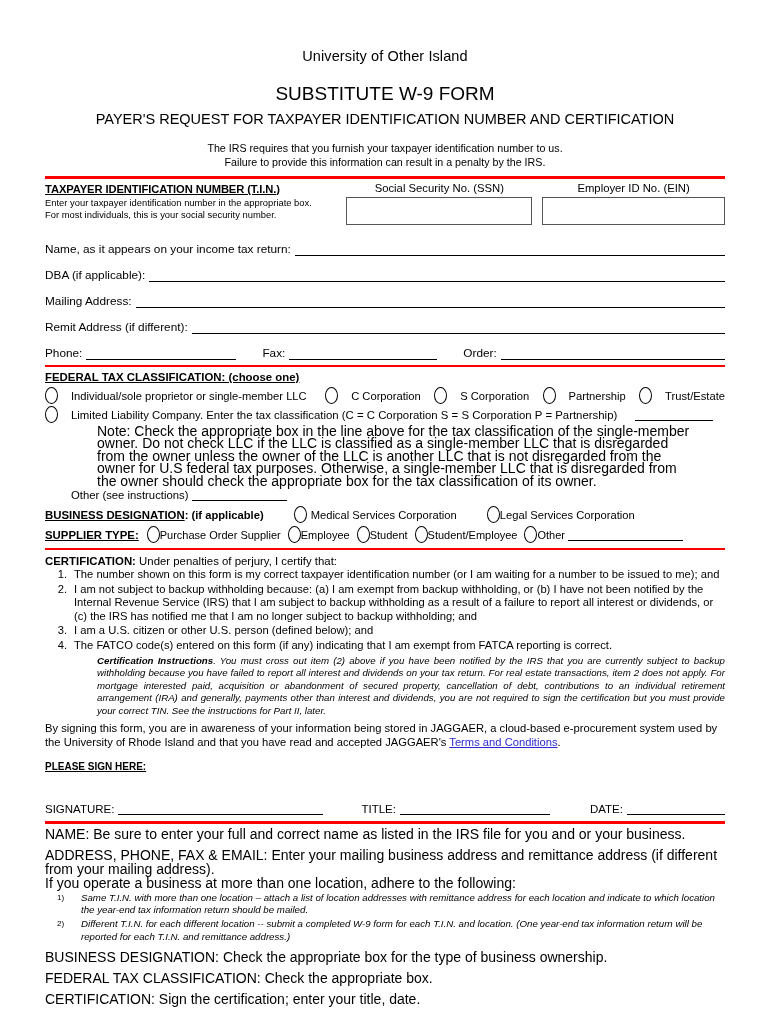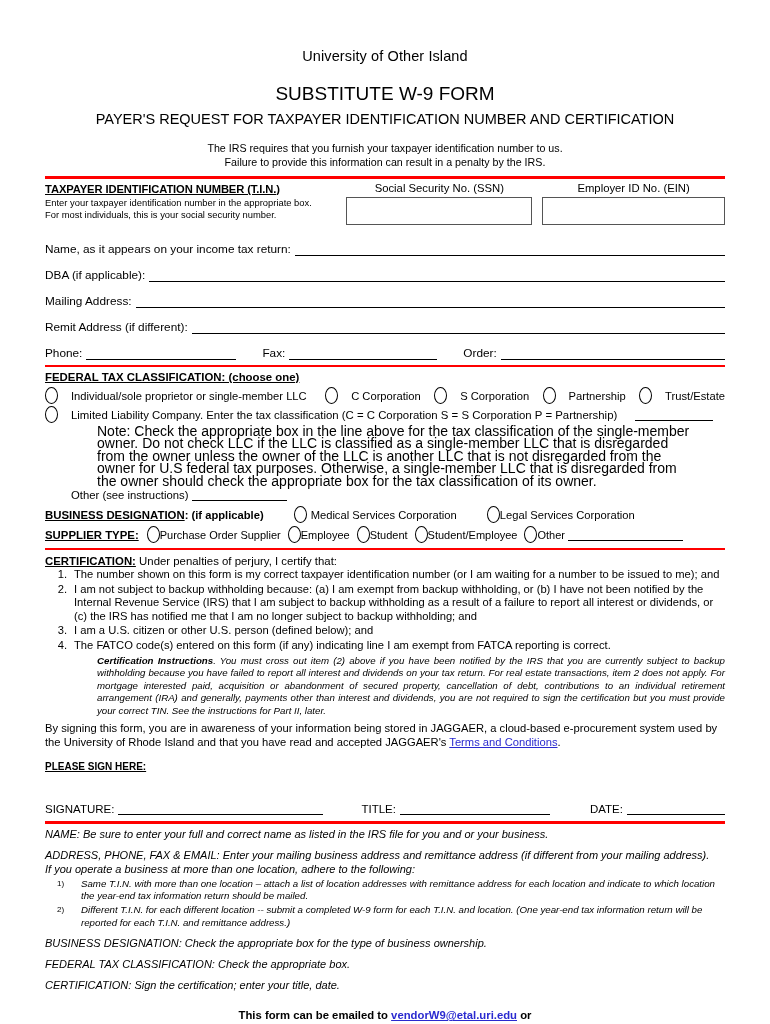--- a/index.html
+++ b/index.html
@@ -216,21 +216,20 @@
     margin-left: 3px;
   }
   .st-gap { width: 7px; }
 
   
   .cert-hdr-row {
     font-size: 11.4px;
     margin-top: 5px;
   }
   .cert-hdr-row b {
-    text-decoration: underline;
   }
   .cert-list {
     margin: 1px 0 0 0;
     padding: 0;
     list-style: none;
     font-size: 11.2px;
     line-height: 13.6px;
   }
   .cert-list li {
     display: flex;
@@ -290,24 +289,23 @@
   .sig-row .g2 { width: 40px; }
 
   
   .gi-hdr {
     font-size: 11.4px;
     font-weight: bold;
     text-decoration: underline;
     margin-top: 6px;
   }
   .gi-p {
-    font-size: 11px;
+    font-size: 14px;
     line-height: 14px;
     margin-top: 7px;
-    font-style: italic;
   }
   .gi-sublist {
     margin: 2px 0 0 0;
     padding: 0;
     list-style: none;
   }
   .gi-sublist li {
     display: flex;
     font-size: 9.7px;
     font-style: italic;
@@ -478,21 +476,21 @@
       <li>
         <span class="num">2.</span>
         <span class="body">I am not subject to backup withholding because: (a) I am exempt from backup withholding, or (b) I have not been notified by the Internal Revenue Service (IRS) that I am subject to backup withholding as a result of a failure to report all interest or dividends, or (c) the IRS has notified me that I am no longer subject to backup withholding; and</span>
       </li>
       <li>
         <span class="num">3.</span>
         <span class="body">I am a U.S. citizen or other U.S. person (defined below); and</span>
       </li>
       <li>
         <span class="num">4.</span>
-        <span class="body">The FATCO code(s) entered on this form (if any) indicating line I am exempt from FATCA reporting is correct.</span>
+        <span class="body">The FATCO code(s) entered on this form (if any) indicating that I am exempt from FATCA reporting is correct.</span>
       </li>
     </ul>
 
     <div class="cert-instr">
       <b>Certification Instructions</b><span>. You must cross out item (2) above if you have been notified by the IRS that you are currently subject to backup withholding because you have failed to report all interest and dividends on your tax return.  For real estate transactions, item 2 does not apply.  For mortgage interested paid, acquisition or abandonment of secured property, cancellation of debt, contributions to an individual retirement arrangement (IRA) and generally, payments other than interest and dividends, you are not required to sign the certification but you must provide your correct TIN.  See the instructions for Part II, later.</span>
     </div>
 
     <div class="jag">
       <span>By signing this form, you are in awareness of your information being stored in JAGGAER, a cloud-based e-procurement system used by the University of Rhode Island and that you have read and accepted JAGGAER's </span><a href="#">Terms and Conditions</a><span>.</span>
     </div>

